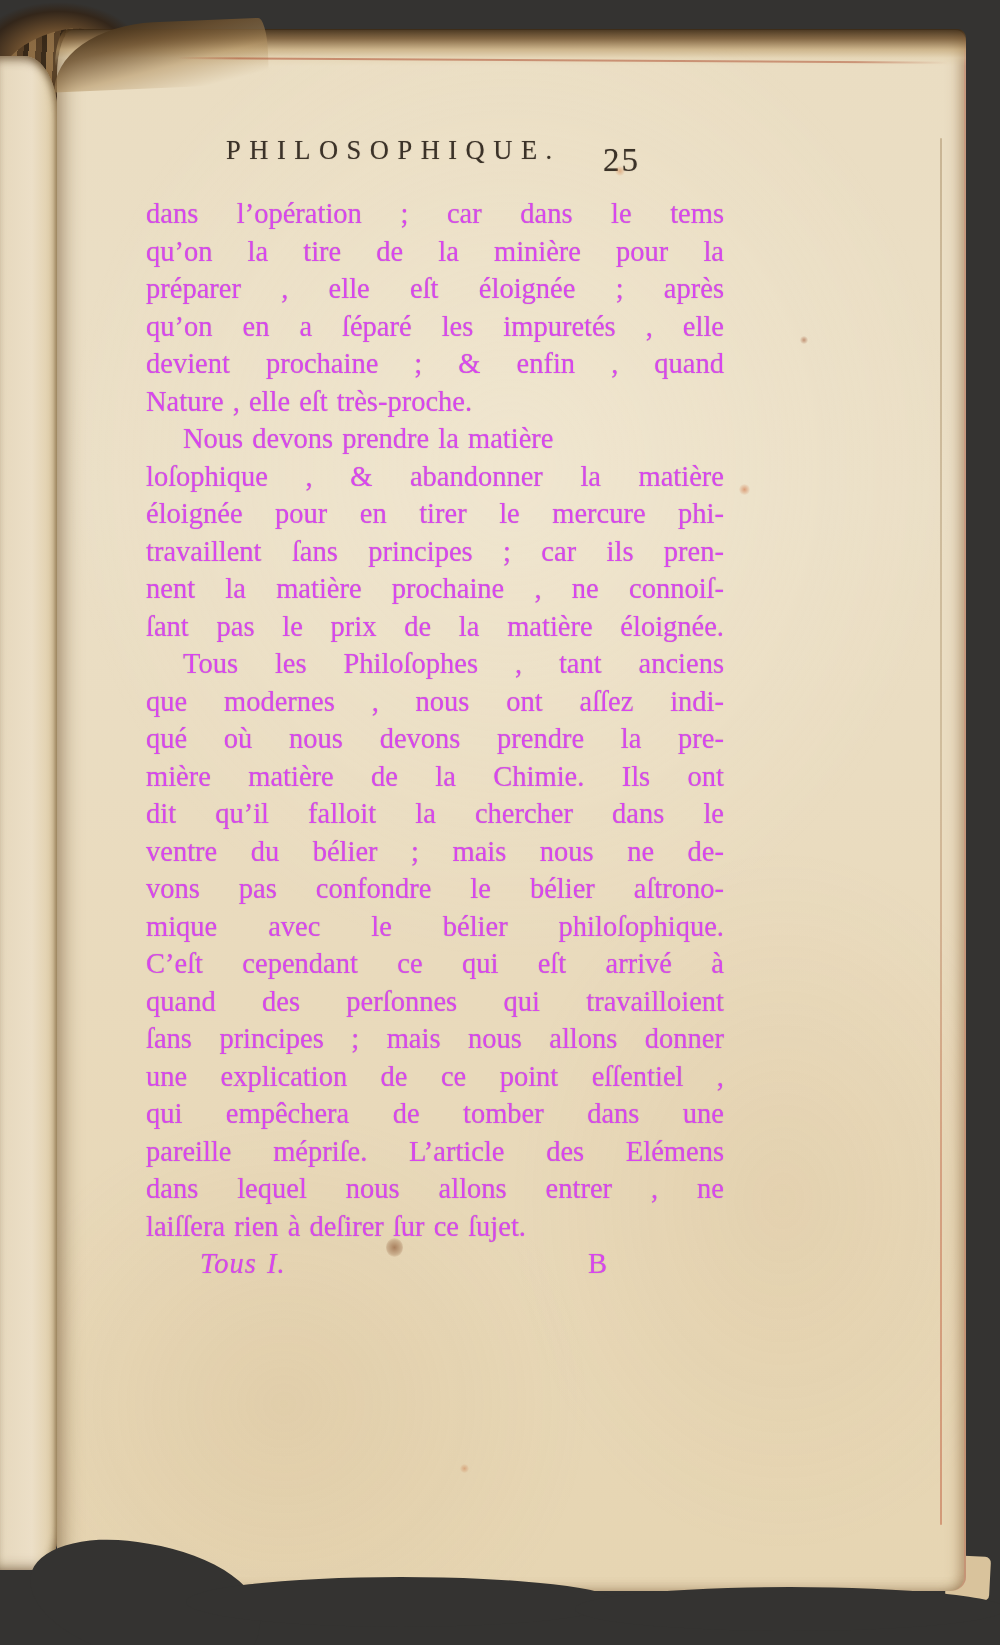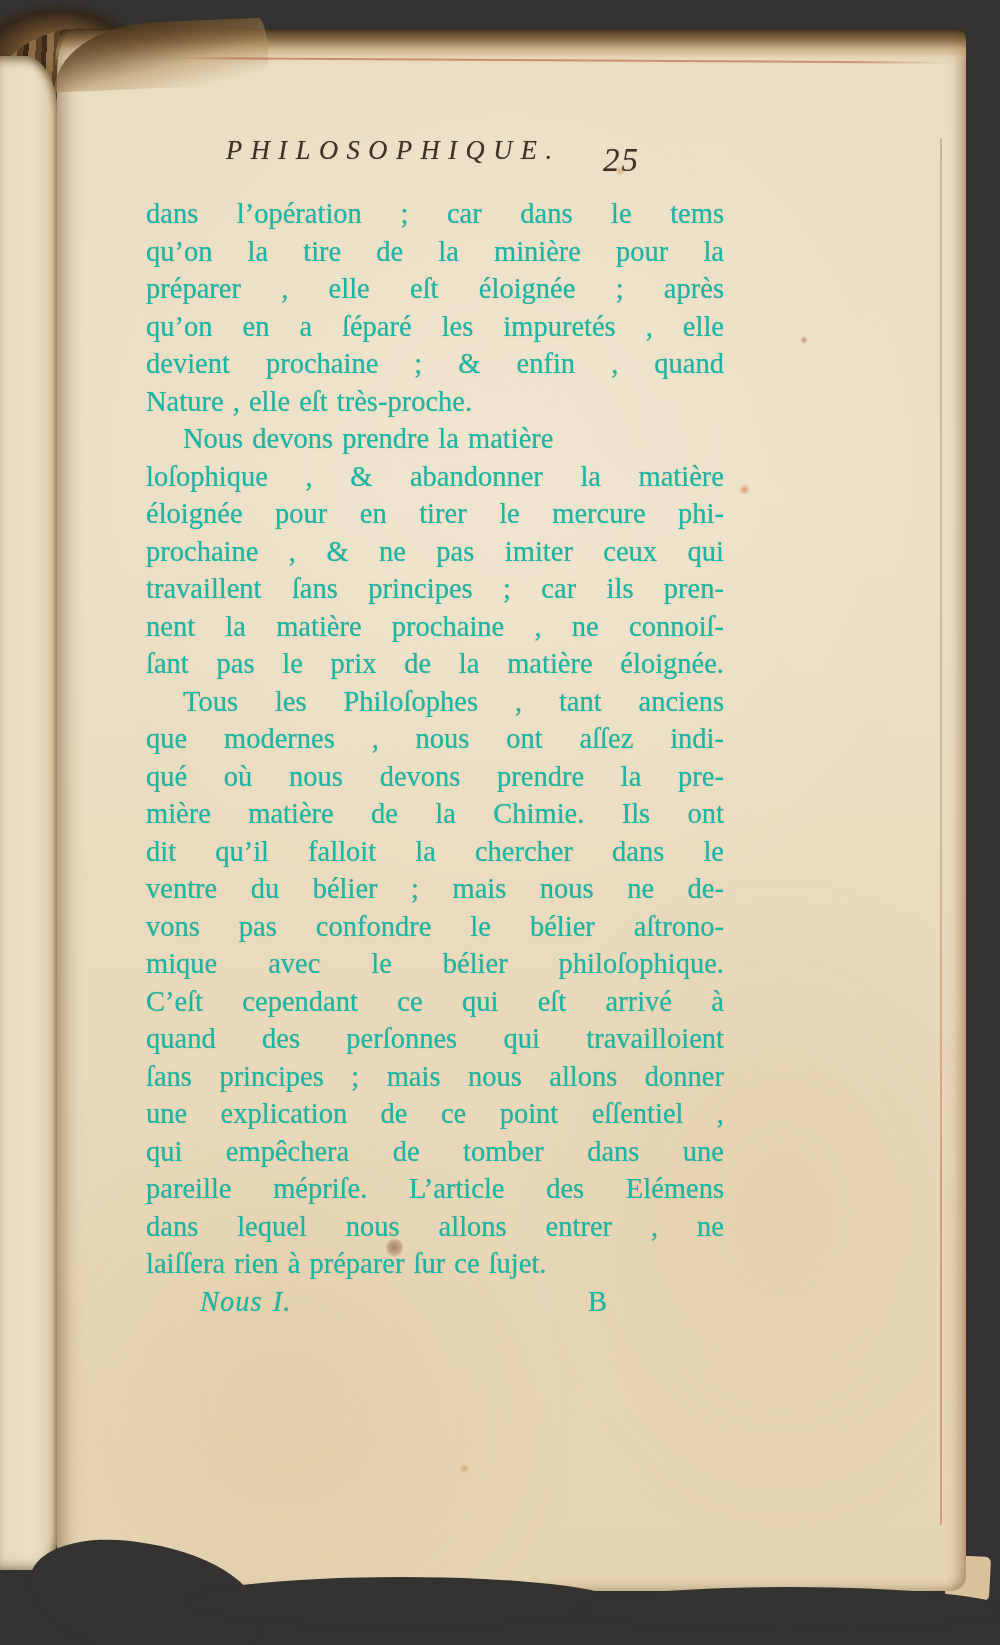--- a/index.html
+++ b/index.html
@@ -82,35 +82,34 @@
   .spot{position:absolute;border-radius:50%;}
   .spot.s1{left:386px;top:1238px;width:17px;height:19px;background:radial-gradient(circle,rgba(118,58,22,.55) 0%,rgba(118,58,22,.25) 55%,rgba(118,58,22,0) 80%);}
   .spot.s2{left:739px;top:484px;width:11px;height:11px;background:radial-gradient(circle,rgba(200,90,40,.5) 0%,rgba(200,90,40,0) 75%);}
   .spot.s3{left:615px;top:166px;width:10px;height:10px;background:radial-gradient(circle,rgba(205,115,55,.45) 0%,rgba(205,115,55,0) 75%);}
   .spot.s4{left:800px;top:336px;width:8px;height:8px;background:radial-gradient(circle,rgba(150,70,35,.5) 0%,rgba(150,70,35,0) 75%);}
   .spot.s5{left:460px;top:1464px;width:9px;height:9px;background:radial-gradient(circle,rgba(195,100,50,.4) 0%,rgba(195,100,50,0) 75%);}
   
   .header-row{
     position:absolute;left:146px;top:135px;width:578px;height:34px;
     color:#3b3228;
-    font-style:italic;
   }
   .running-title{
     position:absolute;left:80px;top:0;
     font-size:26.5px;letter-spacing:8.5px;
     text-shadow:0 0 1px rgba(59,50,40,.4);
     white-space:nowrap;
   }
   .folio{
     position:absolute;left:457px;top:7px;font-size:33px;letter-spacing:2px;
     text-shadow:0 0 1px rgba(59,50,40,.4);
   }
   .text-block{
     position:absolute;left:146px;top:195px;width:578px;
-    color:#14b8a6;font-size:28.5px;line-height:37.5px;
+    color:#d946ef;font-size:28.5px;line-height:37.5px;
     word-spacing:2px;
     text-shadow:0 0 1px rgba(59,50,40,.35);
   }
   .line{
     height:37.5px;overflow:visible;white-space:nowrap;
     text-align:justify;text-align-last:justify;
   }
   .line.indent{padding-left:37px;}
   .line.end{text-align-last:left;}
   .footer-row{position:relative;height:38px;}
@@ -142,42 +141,41 @@
 <div class="text-block">
   <div class="line">dans l’opération ; car dans le tems</div>
   <div class="line">qu’on la tire de la minière pour la</div>
   <div class="line">préparer , elle eſt éloignée ; après</div>
   <div class="line">qu’on en a ſéparé les impuretés , elle</div>
   <div class="line">devient prochaine ; &amp; enfin , quand</div>
   <div class="line end">Nature , elle eſt très-proche.</div>
   <div class="line indent end">Nous devons prendre la matière</div>
   <div class="line">loſophique , &amp; abandonner la matière</div>
   <div class="line">éloignée pour en tirer le mercure phi-</div>
-  <div class="line">prochaine , &amp; ne pas imiter ceux qui</div>
   <div class="line">travaillent ſans principes ; car ils pren-</div>
   <div class="line">nent la matière prochaine , ne connoiſ-</div>
   <div class="line">ſant pas le prix de la matière éloignée.</div>
   <div class="line indent">Tous les Philoſophes , tant anciens</div>
   <div class="line">que modernes , nous ont aſſez indi-</div>
   <div class="line">qué où nous devons prendre la pre-</div>
   <div class="line">mière matière de la Chimie. Ils ont</div>
   <div class="line">dit qu’il falloit la chercher dans le</div>
   <div class="line">ventre du bélier ; mais nous ne de-</div>
   <div class="line">vons pas confondre le bélier aſtrono-</div>
   <div class="line">mique avec le bélier philoſophique.</div>
   <div class="line">C’eſt cependant ce qui eſt arrivé à</div>
   <div class="line">quand des perſonnes qui travailloient</div>
   <div class="line">ſans principes ; mais nous allons donner</div>
   <div class="line">une explication de ce point eſſentiel ,</div>
   <div class="line">qui empêchera de tomber dans une</div>
   <div class="line">pareille mépriſe. L’article des Elémens</div>
   <div class="line">dans lequel nous allons entrer , ne</div>
-  <div class="line end">laiſſera rien à préparer ſur ce ſujet.</div>
+  <div class="line end">laiſſera rien à deſirer ſur ce ſujet.</div>
   <div class="footer-row">
-    <span class="tome">Nous I.</span>
+    <span class="tome">Tous I.</span>
     <span class="sig">B</span>
   </div>
 </div>
 
 <div class="bl-gap"></div>
 <div class="deckle-a"></div>
 <div class="deckle-b"></div>
 <div class="spot s1"></div>
 <div class="spot s2"></div>
 <div class="spot s3"></div>

